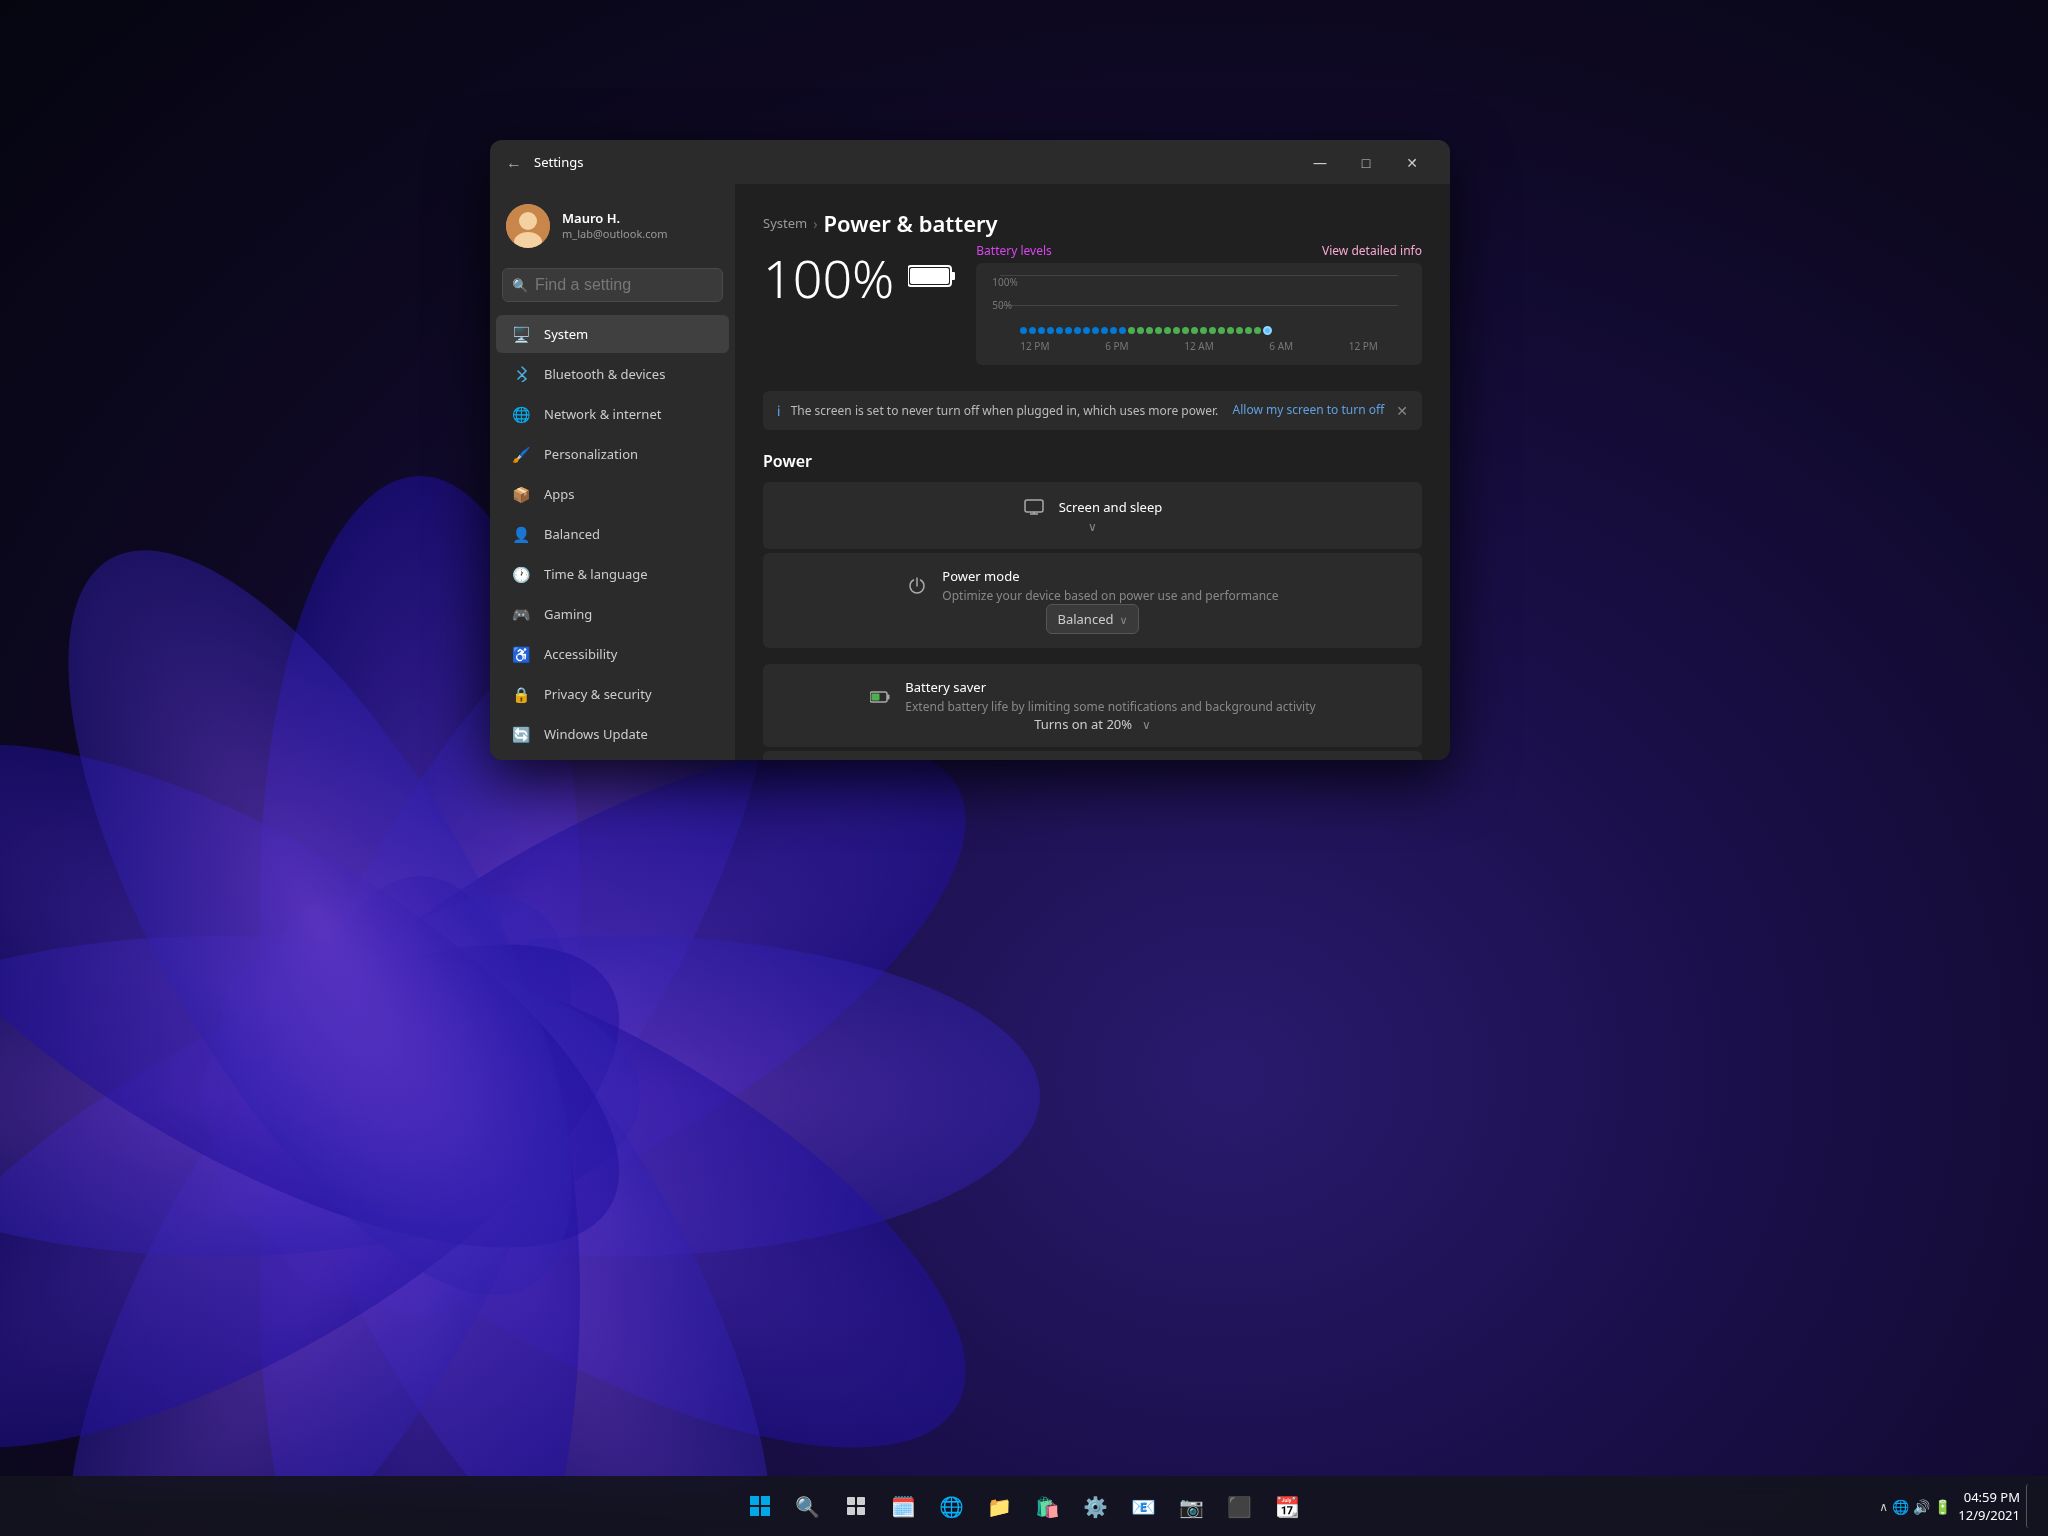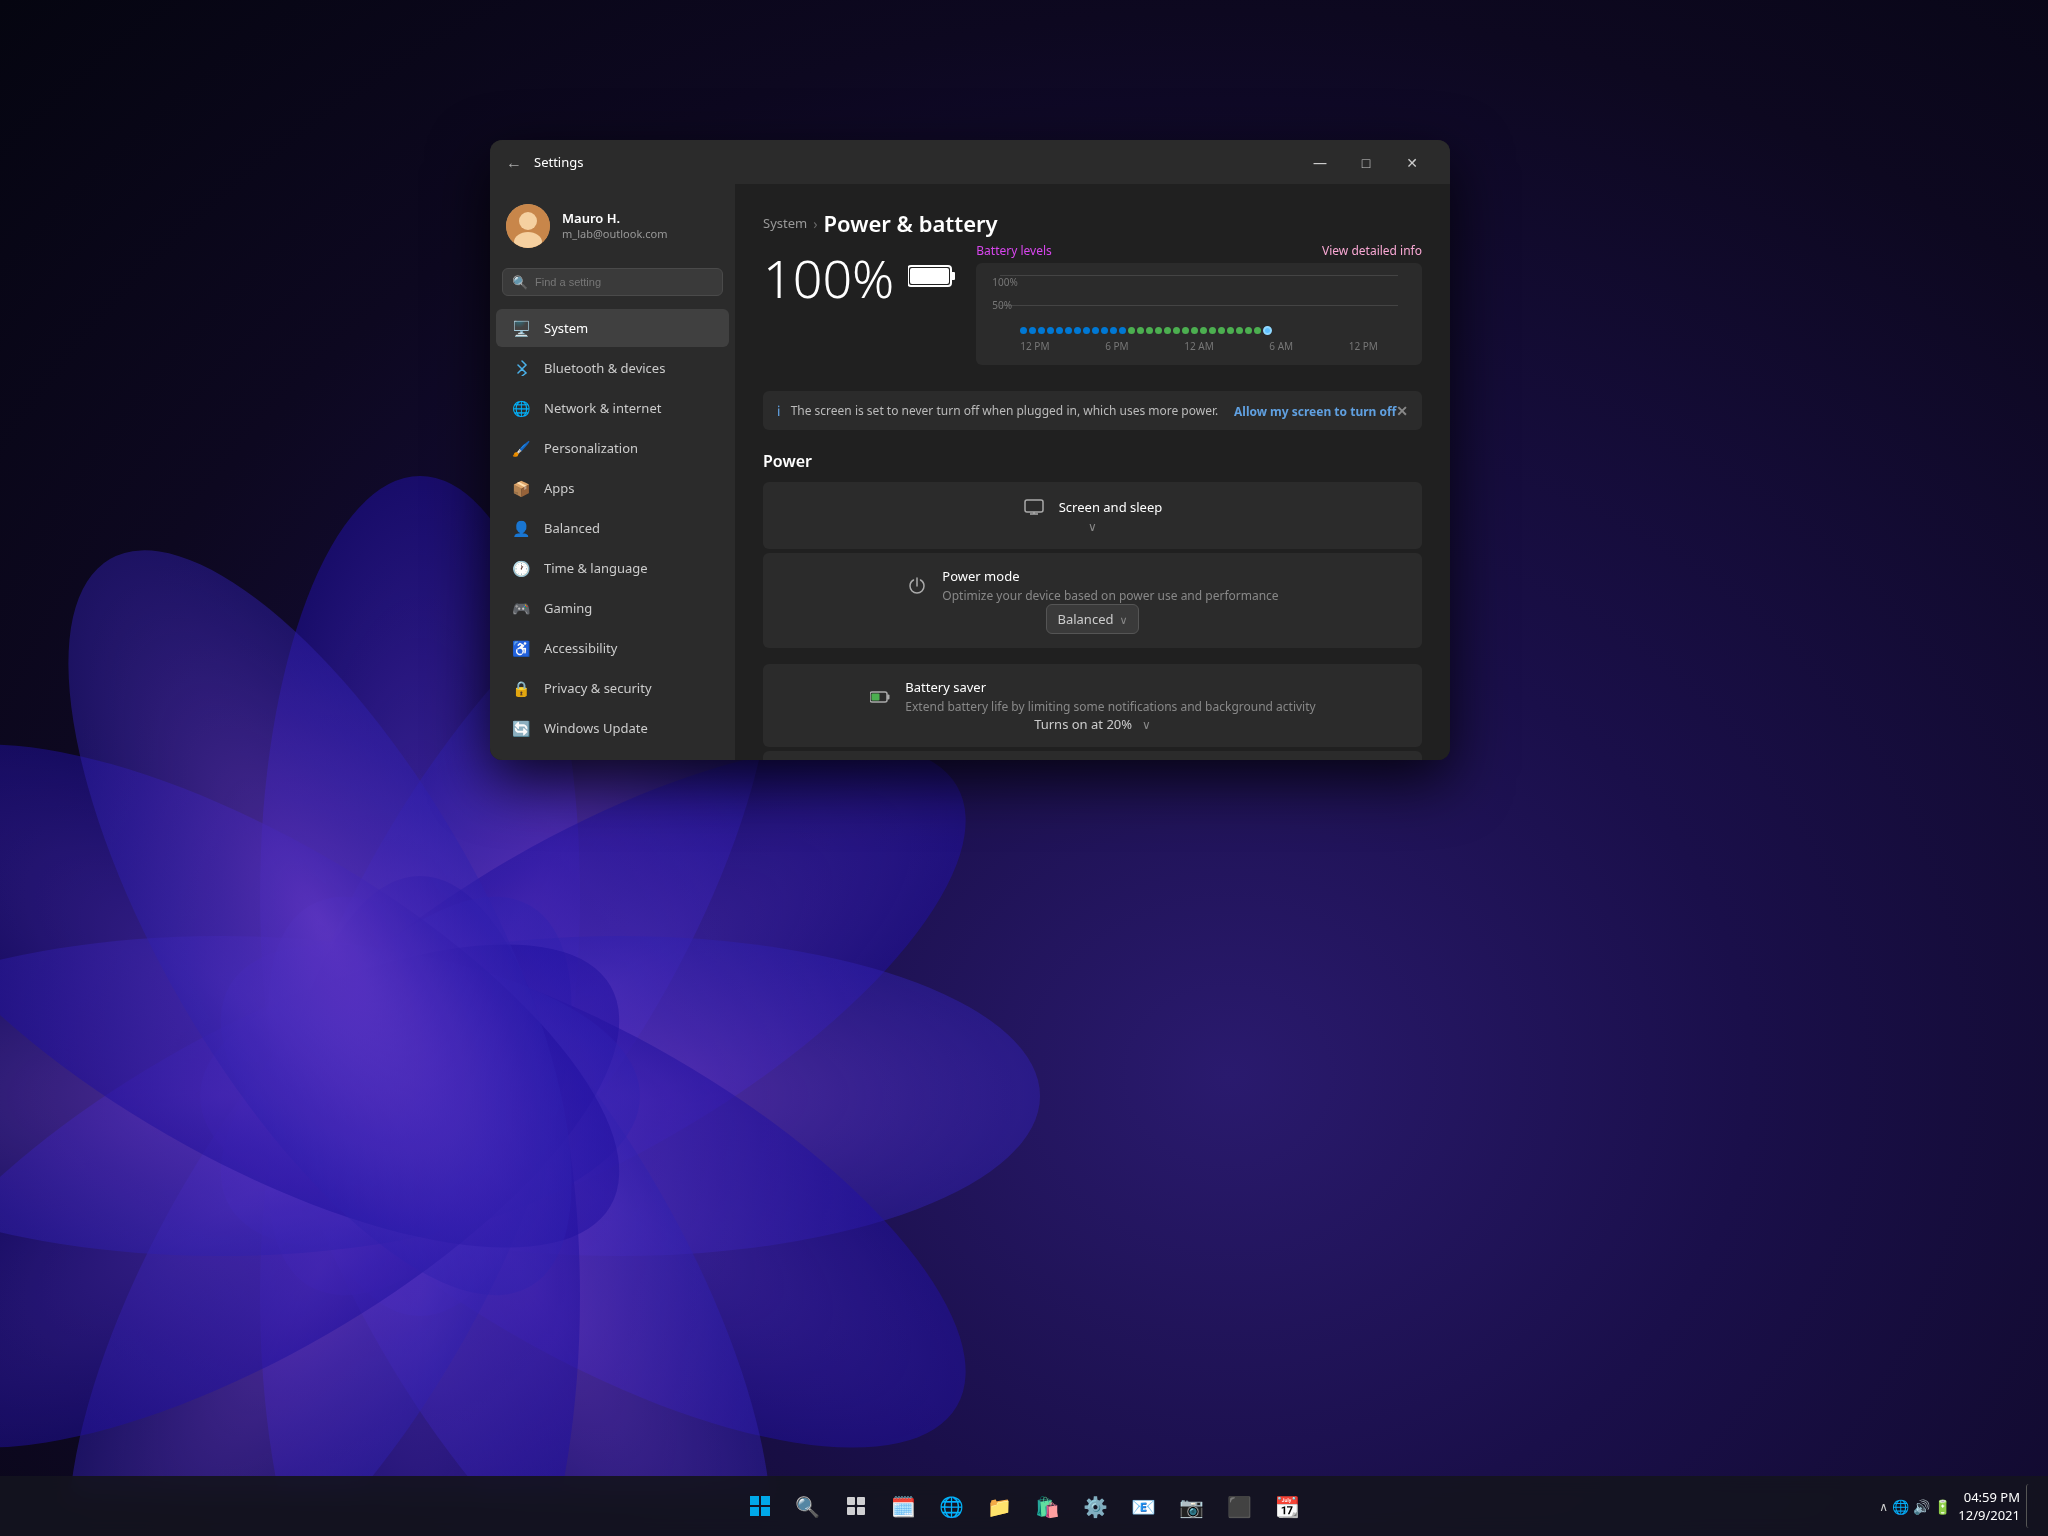--- a/index.html
+++ b/index.html
@@ -174,21 +174,21 @@
       margin: 4px 12px 12px;
       position: relative;
     }
     .search-input {
       width: 100%;
       background: #3a3a3a;
       border: 1px solid #4a4a4a;
       border-radius: 6px;
       padding: 7px 12px 7px 32px;
       color: #84cc16;
-      font-size: 11px;
+      font-size: 16px;
       outline: none;
     }
     .search-input::placeholder { color: #777; }
     .search-icon-pos {
       position: absolute;
       left: 10px;
       top: 50%;
       transform: translateY(-50%);
       color: #888;
       font-size: 13px;
@@ -613,21 +613,21 @@
             </div>
           </div>
         </div>
       </div>
 
       <div class="info-banner">
         <div class="info-banner-left">
           <span class="info-icon">ℹ</span>
           <span>The screen is set to never turn off when plugged in, which uses more power.</span>
         </div>
-        <div style="display:flex; align-items:flex-end; font-weight:bold;">
+        <div style="display:flex; align-items:flex-start; gap:12px;">
           <span class="allow-link">Allow my screen to turn off</span>
           <span class="close-banner">✕</span>
         </div>
       </div>
 
       <div class="section-title">Power</div>
 
       <div class="expand-row">
         <div class="expand-row-header">
           <div class="expand-row-left">

